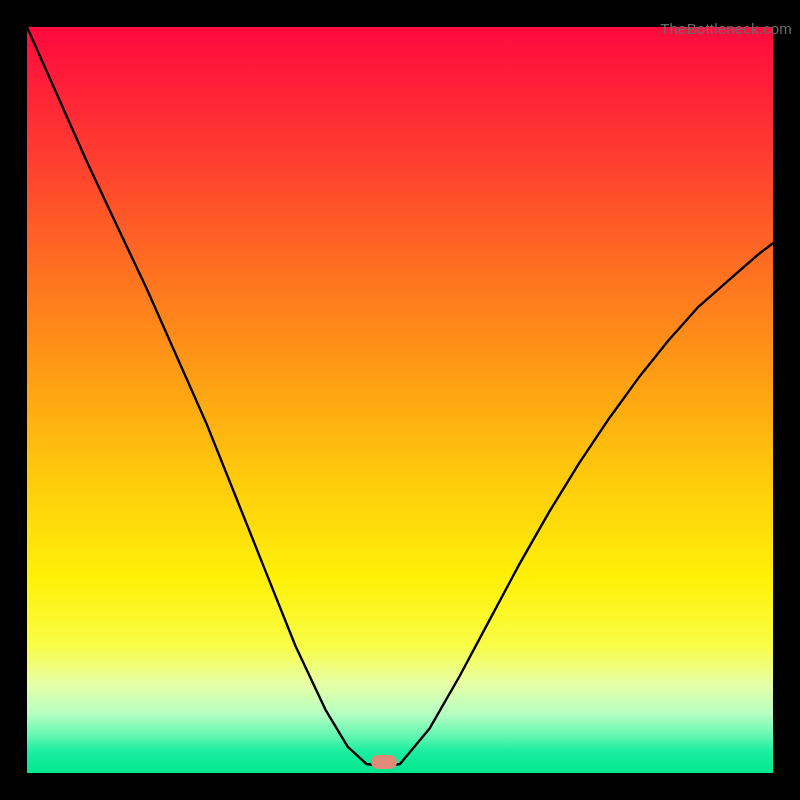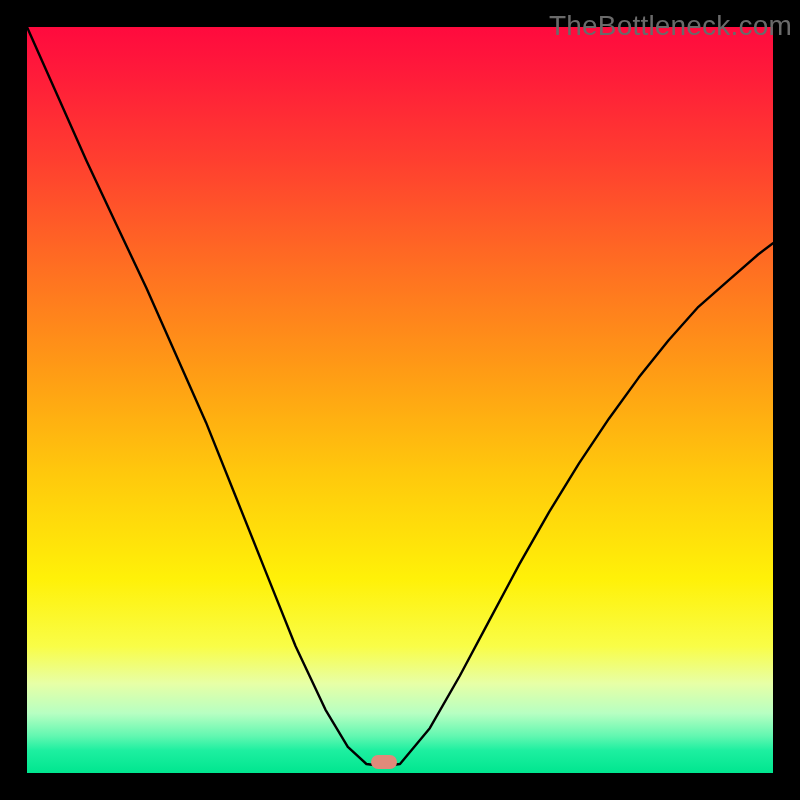--- a/index.html
+++ b/index.html
@@ -12,24 +12,24 @@
     overflow: hidden;
   }
   .stage {
     position: relative;
     width: 800px;
     height: 800px;
     background: #000;
   }
   .watermark {
     position: absolute;
-    top: 10px;
+    top: 20px;
     right: 8px;
     color: #6a6a6a;
-    font-size: 28px;
+    font-size: 15px;
     font-weight: 500;
     letter-spacing: 0.2px;
     user-select: none;
     z-index: 5;
   }
   .plot {
     position: absolute;
     left: 27px;
     top: 27px;
     width: 746px;

